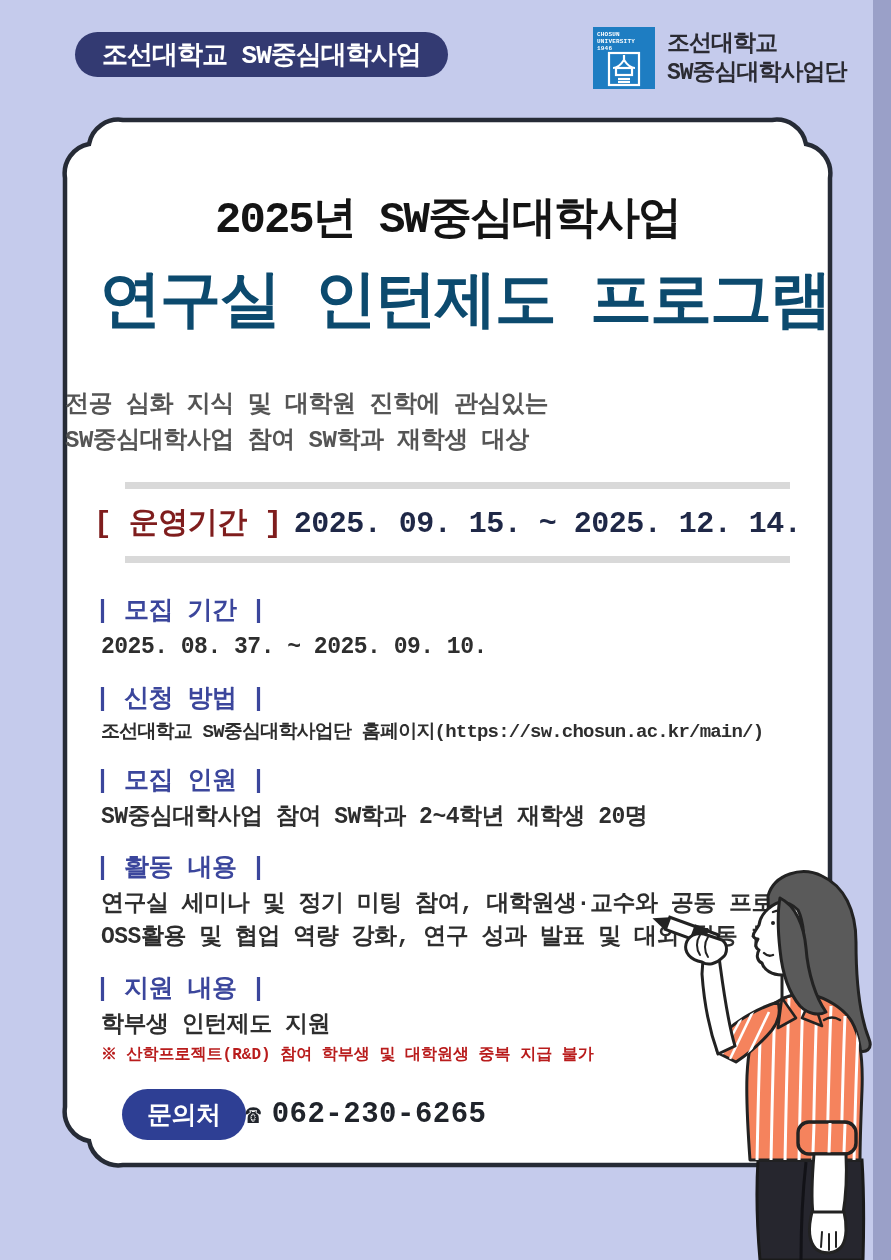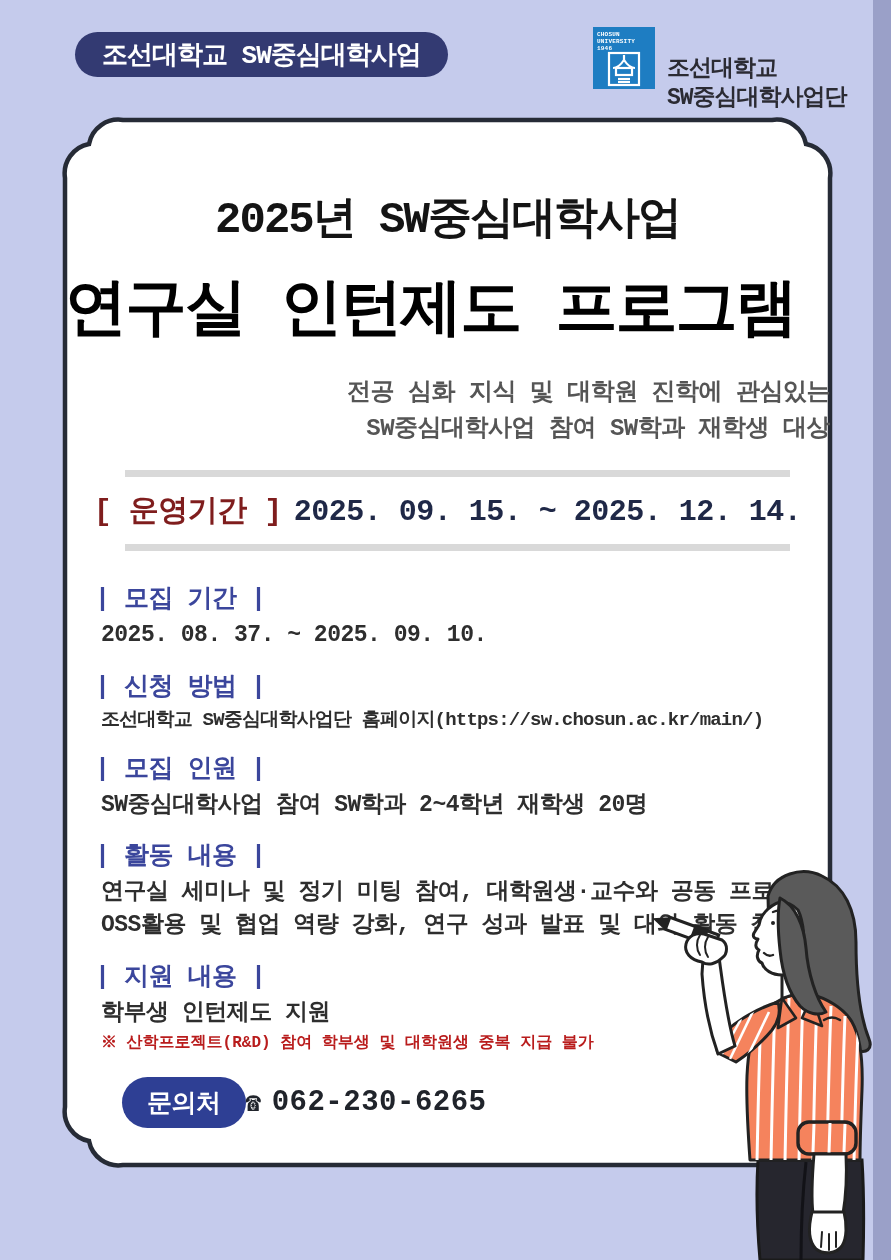--- a/index.html
+++ b/index.html
@@ -19,38 +19,38 @@
   }
   .logo { position:absolute; left:593px; top:27px; display:flex; gap:12px; z-index:3; }
   .logo-square { position:relative; width:62px; height:62px; background:#1e7dc2; flex:0 0 auto; }
   .seal-text {
     position:absolute; top:4px; left:4px; width:44px;
     color:#fff; font-size:6px; font-weight:700; line-height:1.2; letter-spacing:0.2px;
   }
   .seal-svg { position:absolute; left:14px; bottom:2px; }
   .logo-text {
     padding-top:3px; color:#2b2b33; font-size:23px; font-weight:800;
-    line-height:1.28; letter-spacing:-1px; white-space:nowrap;margin-top:25px;
+    line-height:1.28; letter-spacing:-1px; white-space:nowrap;
   }
   
   .card-outline { position:absolute; left:0; top:0; z-index:1; }
   .card-content {
     position:absolute; left:65px; top:120px; width:765px; height:1045px;
     z-index:2; overflow:hidden;
   }
   .title1 {
     margin-top:68px; text-align:center;
     font-size:44px; font-weight:800; color:#141414; letter-spacing:-2px;
   }
   .title2 {
-    margin-top:18px; text-align:left;
-    font-size:62px; font-weight:800; color:#000000; letter-spacing:-2px;
+    margin-top:10px; text-align:right;
+    font-size:62px; font-weight:800; color:#0c4a6e; letter-spacing:-2px;
   }
   .subtitle {
-    margin-top:26px; text-align:right;
+    margin-top:46px; text-align:left;
     font-size:24px; font-weight:700; color:#555; line-height:1.48; letter-spacing:-0.5px;
   }
   .divider { height:7px; background:#d9d9d9; margin-left:60px; margin-right:40px; }
   .divider-top { margin-top:24px; }
   .period {
     text-align:center; padding:13px 0; white-space:nowrap;
     font-size:30px; font-weight:800; letter-spacing:-0.5px;
   }
   .period-label { color:#7f1d1d; margin-right:12px; }
   .period-value { color:#1f2847; }

